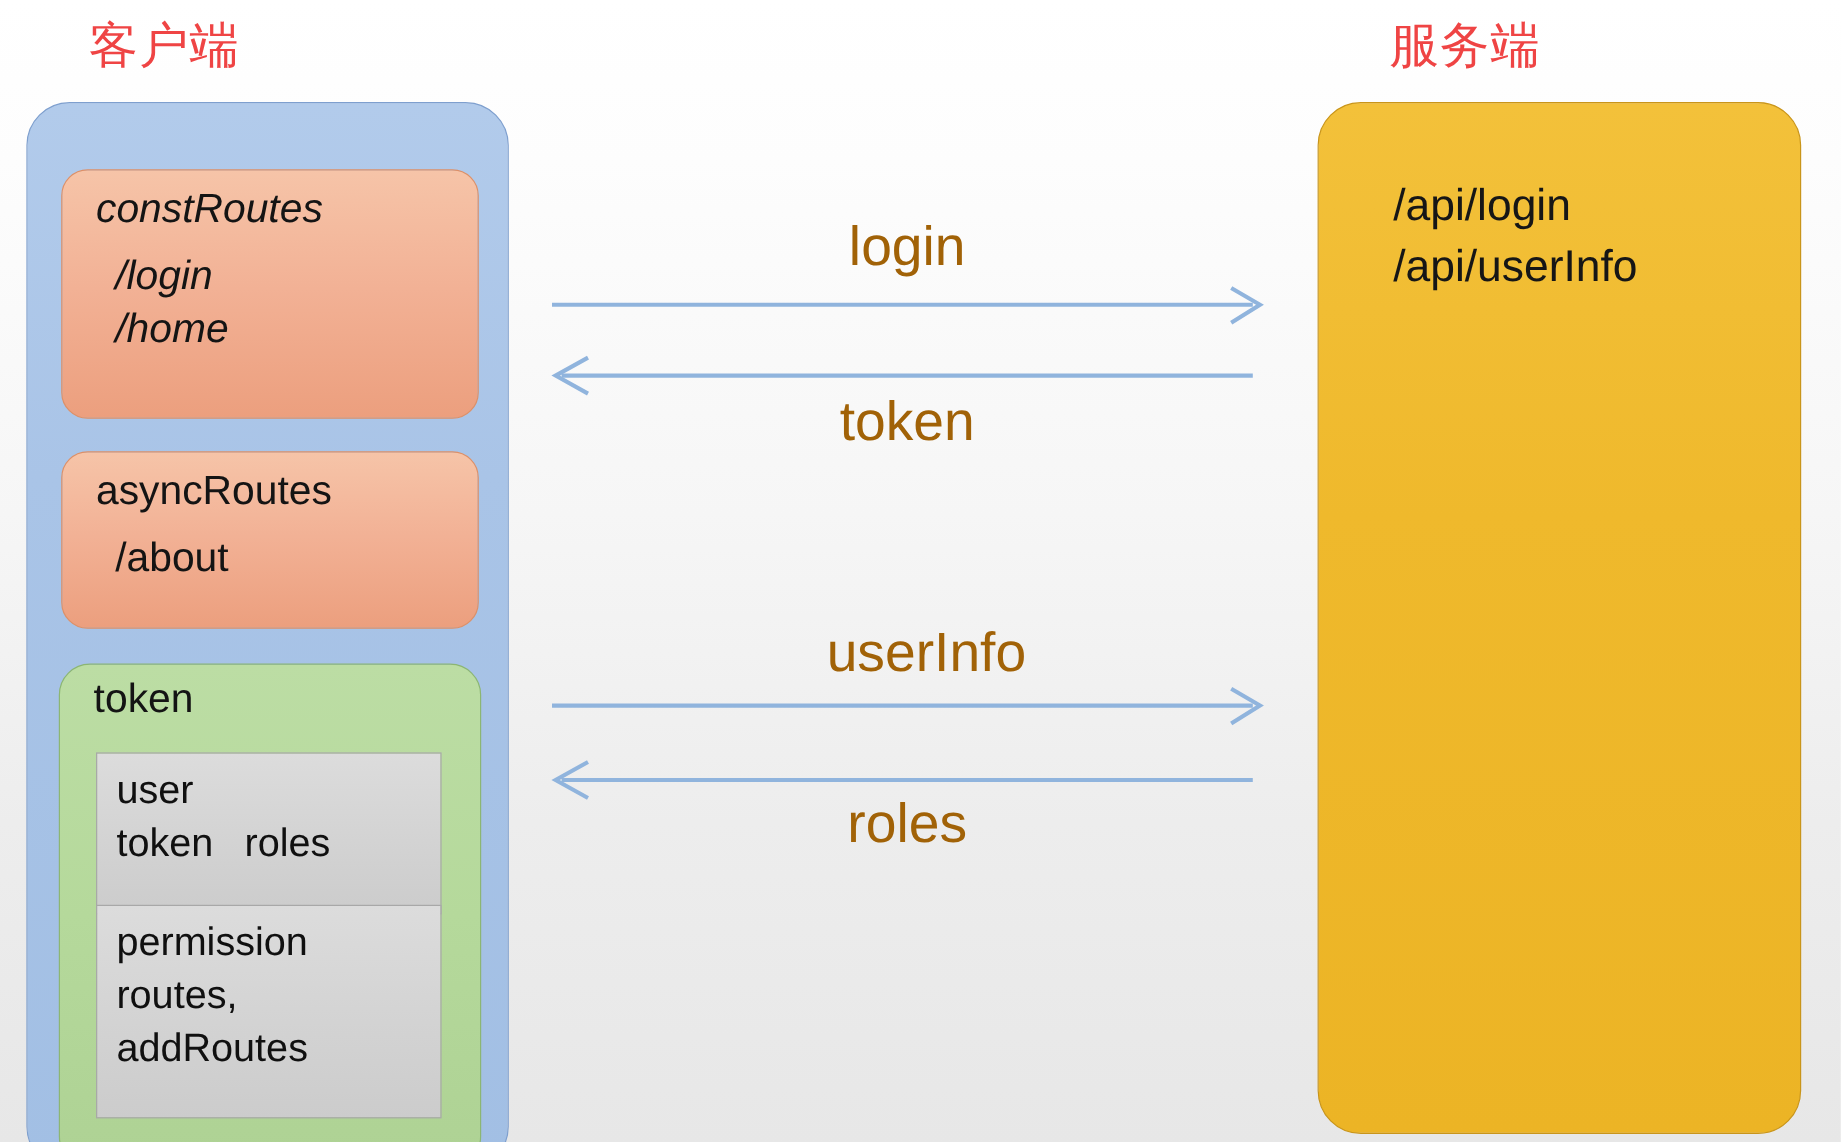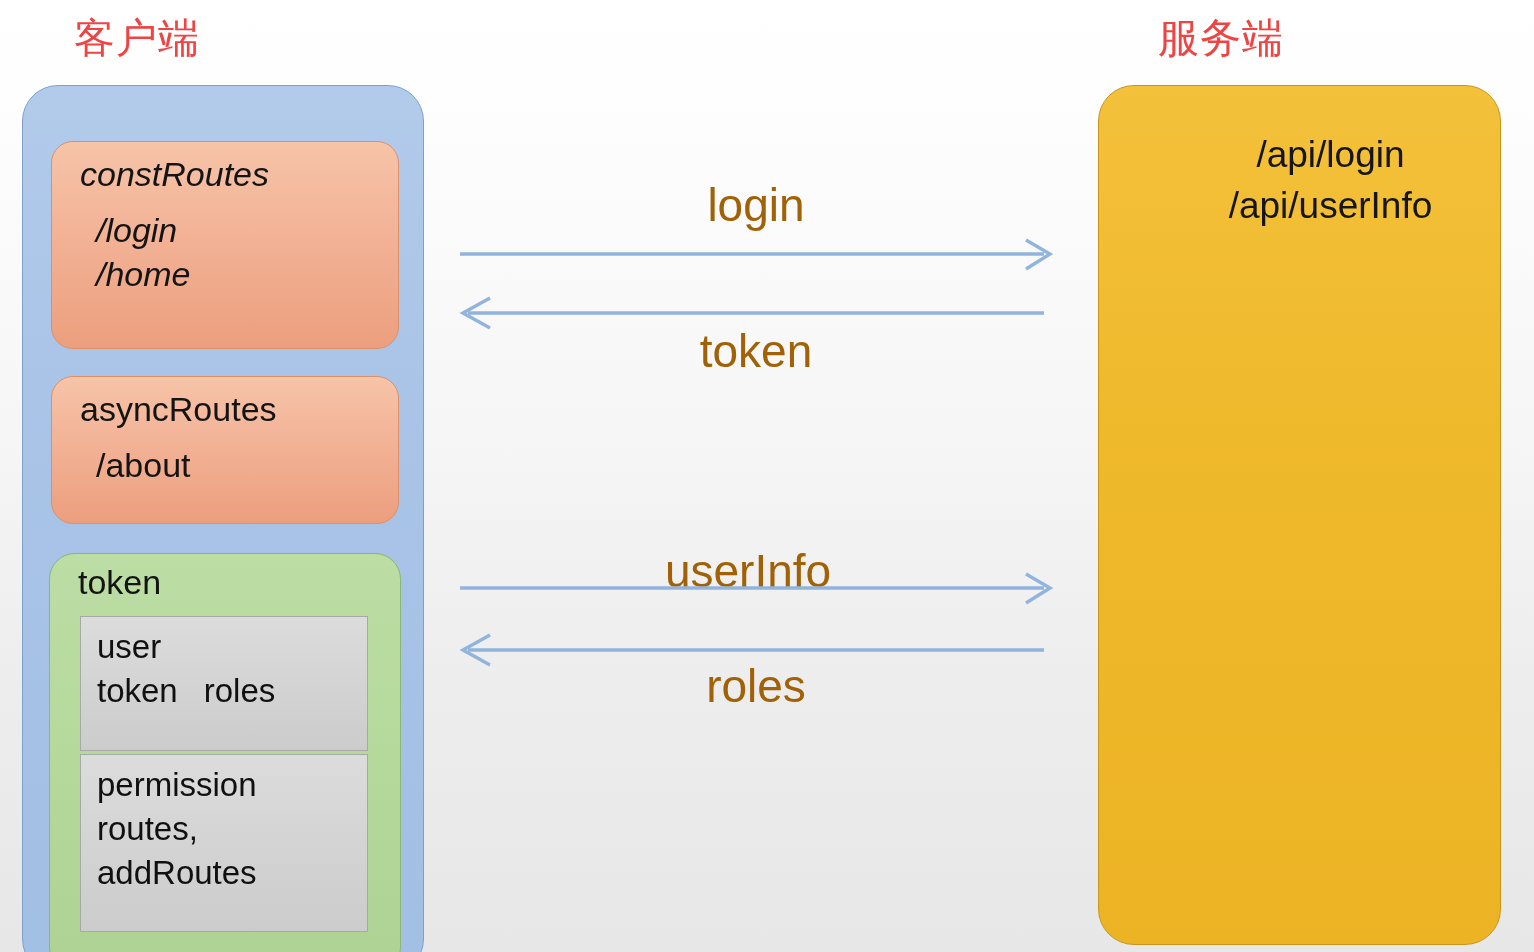--- a/index.html
+++ b/index.html
@@ -96,21 +96,21 @@
 
   .store-box {
     position: absolute;
     left: 30px;
     width: 288px;
     background: linear-gradient(to bottom, #dcdcdc 0%, #d3d3d3 55%, #cccccc 100%);
     border: 1px solid #a8a8a8;
     box-sizing: border-box;
     padding: 8px 0 10px 16px;
   }
-  #vuex-state-box { top: 62px; height: 135px; }
+  #vuex-state-box { top: 73px; height: 135px; }
   #vuex-permission-box { top: 200px; height: 178px; }
 
   .store-line {
     font-size: 33px;
     line-height: 1.33;
     color: #101010;
     white-space: nowrap;
   }
   .store-line .gap { display: inline-block; width: 26px; }
 
@@ -118,22 +118,21 @@
   .server-panel {
     position: absolute;
     left: 1098px;
     top: 85px;
     width: 403px;
     height: 860px;
     border-radius: 36px;
     background: linear-gradient(to bottom, #f3c13a 0%, #efb92c 40%, #ecb425 100%);
     border: 1px solid #c9951a;
     box-sizing: border-box;
-    padding: 44px 0 0 62px;
-    text-align: center;
+    padding: 60px 0 0 62px;
   }
   .api-line {
     font-size: 37px;
     line-height: 1.37;
     color: #161616;
     white-space: nowrap;
   }
 
   
   .flow {
@@ -147,21 +146,21 @@
   .flow-label {
     position: absolute;
     font-size: 46px;
     line-height: 1;
     color: #a16207;
     white-space: nowrap;
     text-align: center;
   }
   #label-login    { left: 458px; top: 182px; width: 596px; }
   #label-token    { left: 458px; top: 328px; width: 596px; }
-  #label-userinfo { left: 450px; top: 520px; width: 596px; margin-top: 28px; }
+  #label-userinfo { left: 474px; top: 520px; width: 596px; }
   #label-roles    { left: 458px; top: 663px; width: 596px; }
 </style>
 </head>
 <body>
 
 <div class="canvas">
 
   <div class="side-title" id="client-title">客户端</div>
 
   <div class="client-panel">

